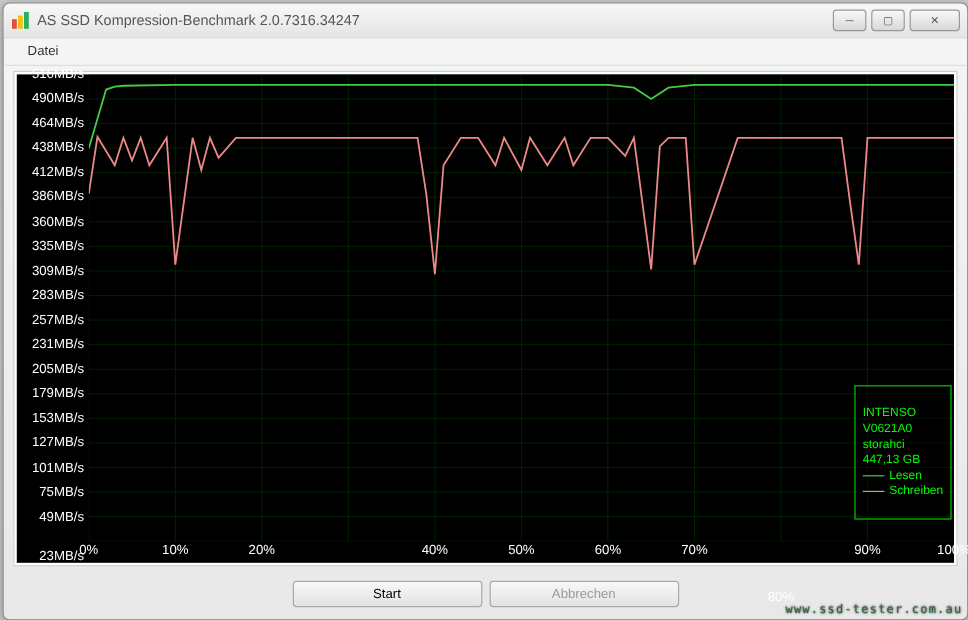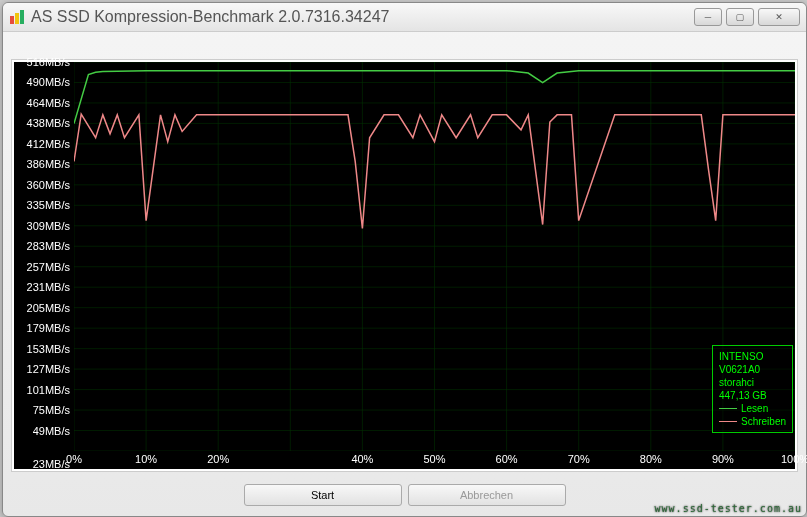--- a/index.html
+++ b/index.html
@@ -1,35 +1,35 @@
 <!DOCTYPE html>
 <html><head>
 <meta charset="utf-8">
 <style>
 body{margin:0;padding:0;background:#ccc;font-family:Tahoma,Arial,sans-serif;font-size:11px;overflow:hidden}
 .window{width:803px;height:513px;margin:2px;background:linear-gradient(#f5f5f5,#e8e8e8);border:1px solid #888;border-radius:6px;box-shadow:0 2px 8px rgba(0,0,0,0.3);position:relative}
 .titlebar{height:28px;display:flex;align-items:center;padding:0 6px;background:linear-gradient(#f8f8f8,#e4e4e4);border-radius:6px 6px 0 0;border-bottom:1px solid #ccc}
 .titlebar-icon{width:16px;height:16px;margin-right:6px;display:flex;align-items:center;justify-content:center}
-.title-text{color:#555;font-size:16px;flex:1}
+.title-text{color:#555;font-size:12px;flex:1}
 .winbtns{display:flex;gap:4px}
 .winbtn{width:26px;height:16px;border:1px solid #999;border-radius:3px;background:linear-gradient(#f8f8f8,#d8d8d8);display:flex;align-items:center;justify-content:center;font-size:9px;color:#555;cursor:pointer}
 .winbtn.close{width:40px}
 .menubar{height:22px;padding:0 12px;display:flex;align-items:center;border-bottom:1px solid #ddd}
 .menuitem{padding:2px 8px;color:#333;cursor:pointer}
 .content{position:absolute;top:56px;left:8px;right:8px;bottom:44px;background:#fff;border:1px solid #ccc}
 .chart{position:absolute;inset:2px;background:#000}
 .yaxis{position:absolute;left:0;top:0;bottom:18px;width:60px}
 .ylab{position:absolute;right:4px;color:#fff;font-size:11px;transform:translateY(-50%);text-align:right}
 .xaxis{position:absolute;left:60px;right:0;bottom:0;height:18px}
 .xlab{position:absolute;color:#fff;font-size:11px;transform:translateX(-50%);top:2px}
 .plot{position:absolute;left:60px;right:0;top:0;bottom:18px}
 .grid line{stroke:#003300;stroke-width:1}
 .read-line{stroke:#4c4;stroke-width:1.5;fill:none}
 .write-line{stroke:#e88;stroke-width:1.5;fill:none}
-.legend{position:absolute;right:2px;bottom:18px;border:1px solid #0c0;padding:4px 6px;font-size:10px;color:#0f0;line-height:1.3;background:rgba(0,0,0,0.4)}
+.legend{position:absolute;right:2px;bottom:18px;border:1px solid #0c0;padding:16px 6px;font-size:10px;color:#0f0;line-height:1.3;background:rgba(0,0,0,0.4)}
 .legend-row{display:flex;align-items:center;gap:4px}
 .legend-swatch{width:18px;height:1px}
 .buttons{position:absolute;bottom:10px;left:0;right:0;display:flex;justify-content:center;gap:6px}
 .btn{width:158px;height:22px;border:1px solid #aaa;border-radius:3px;background:linear-gradient(#f8f8f8,#e2e2e2);font-size:11px;cursor:pointer}
 .btn[disabled]{color:#999;cursor:default}
 .watermark{position:absolute;right:4px;bottom:2px;color:#2d6b38;font-family:monospace;font-size:10px;letter-spacing:1px;text-shadow:0 0 2px #000}
 </style>
 </head>
 <body>
 
@@ -41,20 +41,23 @@
           <rect x="6" y="4" width="4" height="11" fill="#f1c40f"></rect>
           <rect x="11" y="1" width="4" height="14" fill="#27ae60"></rect>
         </svg>
     </span>
     <span class="title-text">AS SSD Kompression-Benchmark 2.0.7316.34247</span>
     <div class="winbtns">
       <div class="winbtn">─</div>
       <div class="winbtn">▢</div>
       <div class="winbtn close">✕</div>
     </div>
+  </div>
+  <div class="menubar">
+    <span class="menuitem">Datei</span>
   </div>
   <div class="content">
     <div class="chart">
       <div class="yaxis" id="yaxis">
           <div class="ylab" style="top: 100%; margin-top: 13px;">23MB/s</div>
           <div class="ylab" style="top: 94.7368%;">49MB/s</div>
           <div class="ylab" style="top: 89.4737%;">75MB/s</div>
           <div class="ylab" style="top: 84.2105%; text-align: right;">101MB/s</div>
           <div class="ylab" style="top: 78.9474%;">127MB/s</div>
           <div class="ylab" style="top: 73.6842%;">153MB/s</div>
@@ -128,21 +131,21 @@
       </div>
       <div class="xaxis" id="xaxis">
           <div class="xlab" style="left: 0%;">0%</div>
           <div class="xlab" style="left: 10%;">10%</div>
           <div class="xlab" style="left: 20%;">20%</div>
           <div class="xlab" style="left: 30%; margin-top: 40px;">30%</div>
           <div class="xlab" style="left: 40%;">40%</div>
           <div class="xlab" style="left: 50%;">50%</div>
           <div class="xlab" style="left: 60%;">60%</div>
           <div class="xlab" style="left: 70%;">70%</div>
-          <div class="xlab" style="left: 80%;">80%</div>
+          <div class="xlab" style="left: 80%; margin-top: 39px;">80%</div>
           <div class="xlab" style="left: 90%;">90%</div>
           <div class="xlab" style="left: 100%;">100%</div>
         </div>
     </div>
   </div>
   <div class="buttons">
     <button class="btn">Start</button>
     <button class="btn" disabled="">Abbrechen</button>
   </div>
   <div class="watermark">www.ssd-tester.com.au</div>

